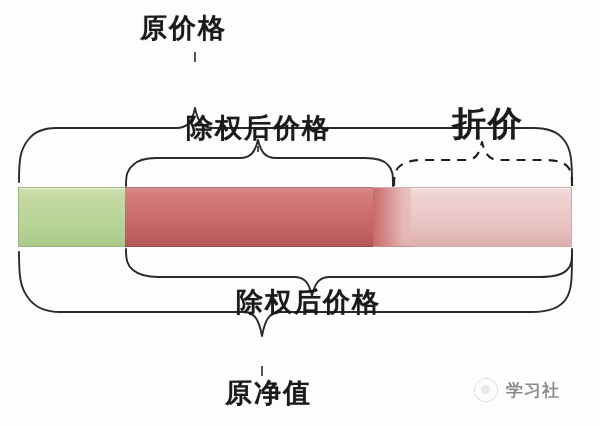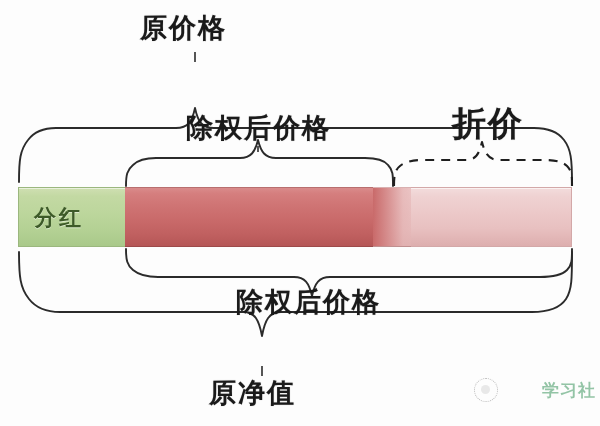--- a/index.html
+++ b/index.html
@@ -46,21 +46,21 @@
     left: 452px;
     top: 106px;
     font-size: 34px;
   }
   #label-ex-rights-nav {
     left: 236px;
     top: 288px;
     font-size: 27px;
   }
   #label-original-nav {
-    left: 209px;
+    left: 225px;
     top: 379px;
     font-size: 27px;
   }
   
   #bar {
     position: absolute;
     left: 18px;
     top: 187px;
     width: 554px;
     height: 60px;
@@ -147,25 +147,24 @@
     top: 6px;
     width: 9px;
     height: 9px;
     border-radius: 50%;
     background: #8a8a8a;
     opacity: 0.4;
   }
   #watermark-text {
     font-size: 17px;
     font-weight: 700;
-    color: #15803d;
+    color: #000000;
     letter-spacing: 1px;
     font-family: "DejaVu Sans", "Liberation Sans", sans-serif;
     filter: blur(0.35px);
-    margin-left: 36px;
   }
 </style>
 </head>
 <body>
 
 <div id="stage">
 
   <svg id="svg-layer" viewBox="0 0 600 426">
 
     <path d="M 19,182 C 19,160 20,150 28,140 C 34,132 44,128 56,128
@@ -203,21 +202,20 @@
     <line x1="262" y1="366" x2="262" y2="376" stroke="#2b2b2b" stroke-width="1.6"></line>
   </svg>
 
   <div id="bar">
     <div class="bar-seg" id="bar-dividend"></div>
     <div class="bar-seg" id="bar-exrights"></div>
     <div class="bar-seg" id="bar-fade"></div>
     <div class="bar-seg" id="bar-discount"></div>
   </div>
 
-  <div id="bar-dividend-text">分红</div>
 
   <div class="cn-label" id="label-original-price">原价格</div>
 
   <div class="cn-label" id="label-ex-rights-price">除权后价格</div>
 
   <div class="cn-label" id="label-discount">折价</div>
 
   <div class="cn-label" id="label-ex-rights-nav">除权后价格</div>
 
   <div class="cn-label" id="label-original-nav">原净值</div>

